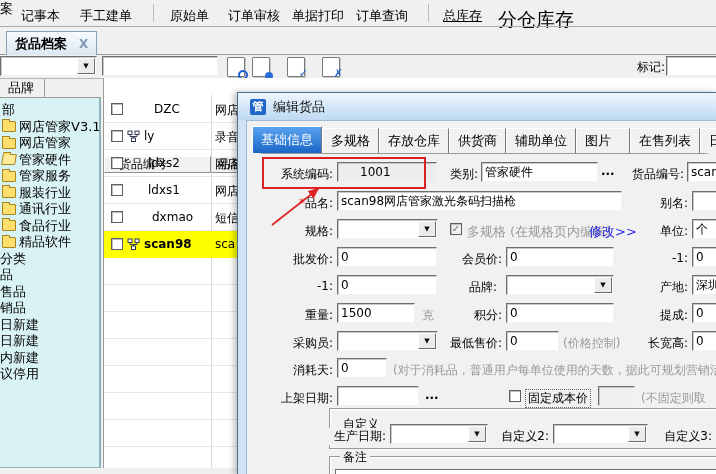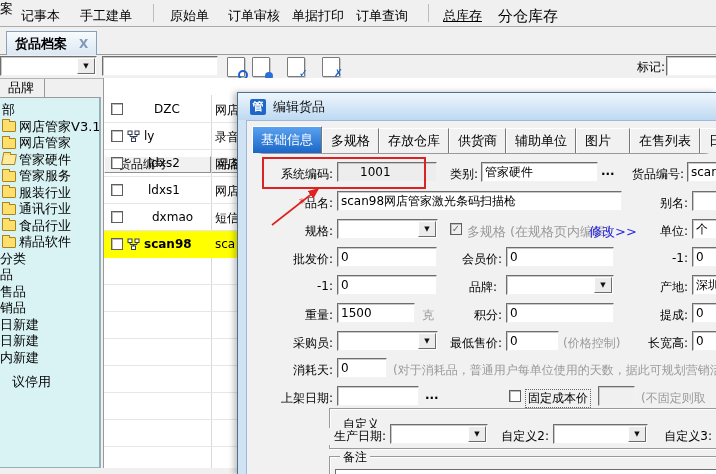--- a/index.html
+++ b/index.html
@@ -57,21 +57,21 @@
     <span class="txt" style="left:0;top:7;font-size:13px;">案</span>
     <span class="txt" style="left:21px;top:7px;font-size:13px;">记事本</span>
     <span class="txt" style="left:80px;top:7px;font-size:13px;">手工建单</span>
     <div class="abs" style="left:153px;top:4px;width:1px;height:18px;background:#bdbdbd;"></div>
     <span class="txt" style="left:170px;top:7px;font-size:13px;">原始单</span>
     <span class="txt" style="left:228px;top:7px;font-size:13px;">订单审核</span>
     <span class="txt" style="left:292px;top:7px;font-size:13px;">单据打印</span>
     <span class="txt" style="left:356px;top:7px;font-size:13px;">订单查询</span>
     <div class="abs" style="left:428px;top:4px;width:1px;height:18px;background:#bdbdbd;"></div>
     <span class="txt" style="left:443px;top:7px;font-size:13px;text-decoration:underline;">总库存</span>
-    <span class="txt" style="left:498px;top:7px;font-size:15px;">分仓库存</span>
+    <span class="txt" style="left:498px;top:7px;font-size:19px;">分仓库存</span>
     <div class="abs" style="left:0;top:26px;width:716px;height:1px;background:#ababab;"></div>
   </div>
 
   <div class="abs" style="left:0;top:28px;width:716px;height:26px;background:#f0f0f0;border-bottom:1px solid #9a9a9a;">
     <div class="abs" style="left:6px;top:3px;height:23px;padding:0 8px;display:flex;align-items:center;gap:12px;
                 background:linear-gradient(#f7fbfe,#dbe7f2);border:1px solid #8aa0b8;border-bottom:none;">
       <span style="font-weight:bold;font-size:13px;">货品档案</span>
       <span style="color:#7f9ab5;font-weight:bold;font-size:12px;">X</span>
     </div>
   </div>
@@ -152,21 +152,21 @@
       </div>
     <div class="treeitem" style="padding-left:0;">
         <span class="tbtxt">日新建</span>
       </div>
     <div class="treeitem" style="padding-left:0;">
         <span class="tbtxt">日新建</span>
       </div>
     <div class="treeitem" style="padding-left:0;">
         <span class="tbtxt">内新建</span>
       </div>
-    <div class="treeitem" style="padding-left:12px;margin-top:8px;">
+    <div class="treeitem" style="padding-left:0;">
         <span class="tbtxt">议停用</span>
       </div>
   </div>
 
   <div class="abs" style="left:103px;top:78px;width:613px;height:390px;background:#fff;border-left:1px solid #9a9a9a;">
 
     <div class="hdrcell" style="left:0;width:107px;padding-left:14px;">
         <span>货品编号</span>
       </div>
     <div class="hdrcell" style="left:107px;width:180px;padding-left:6px;">

